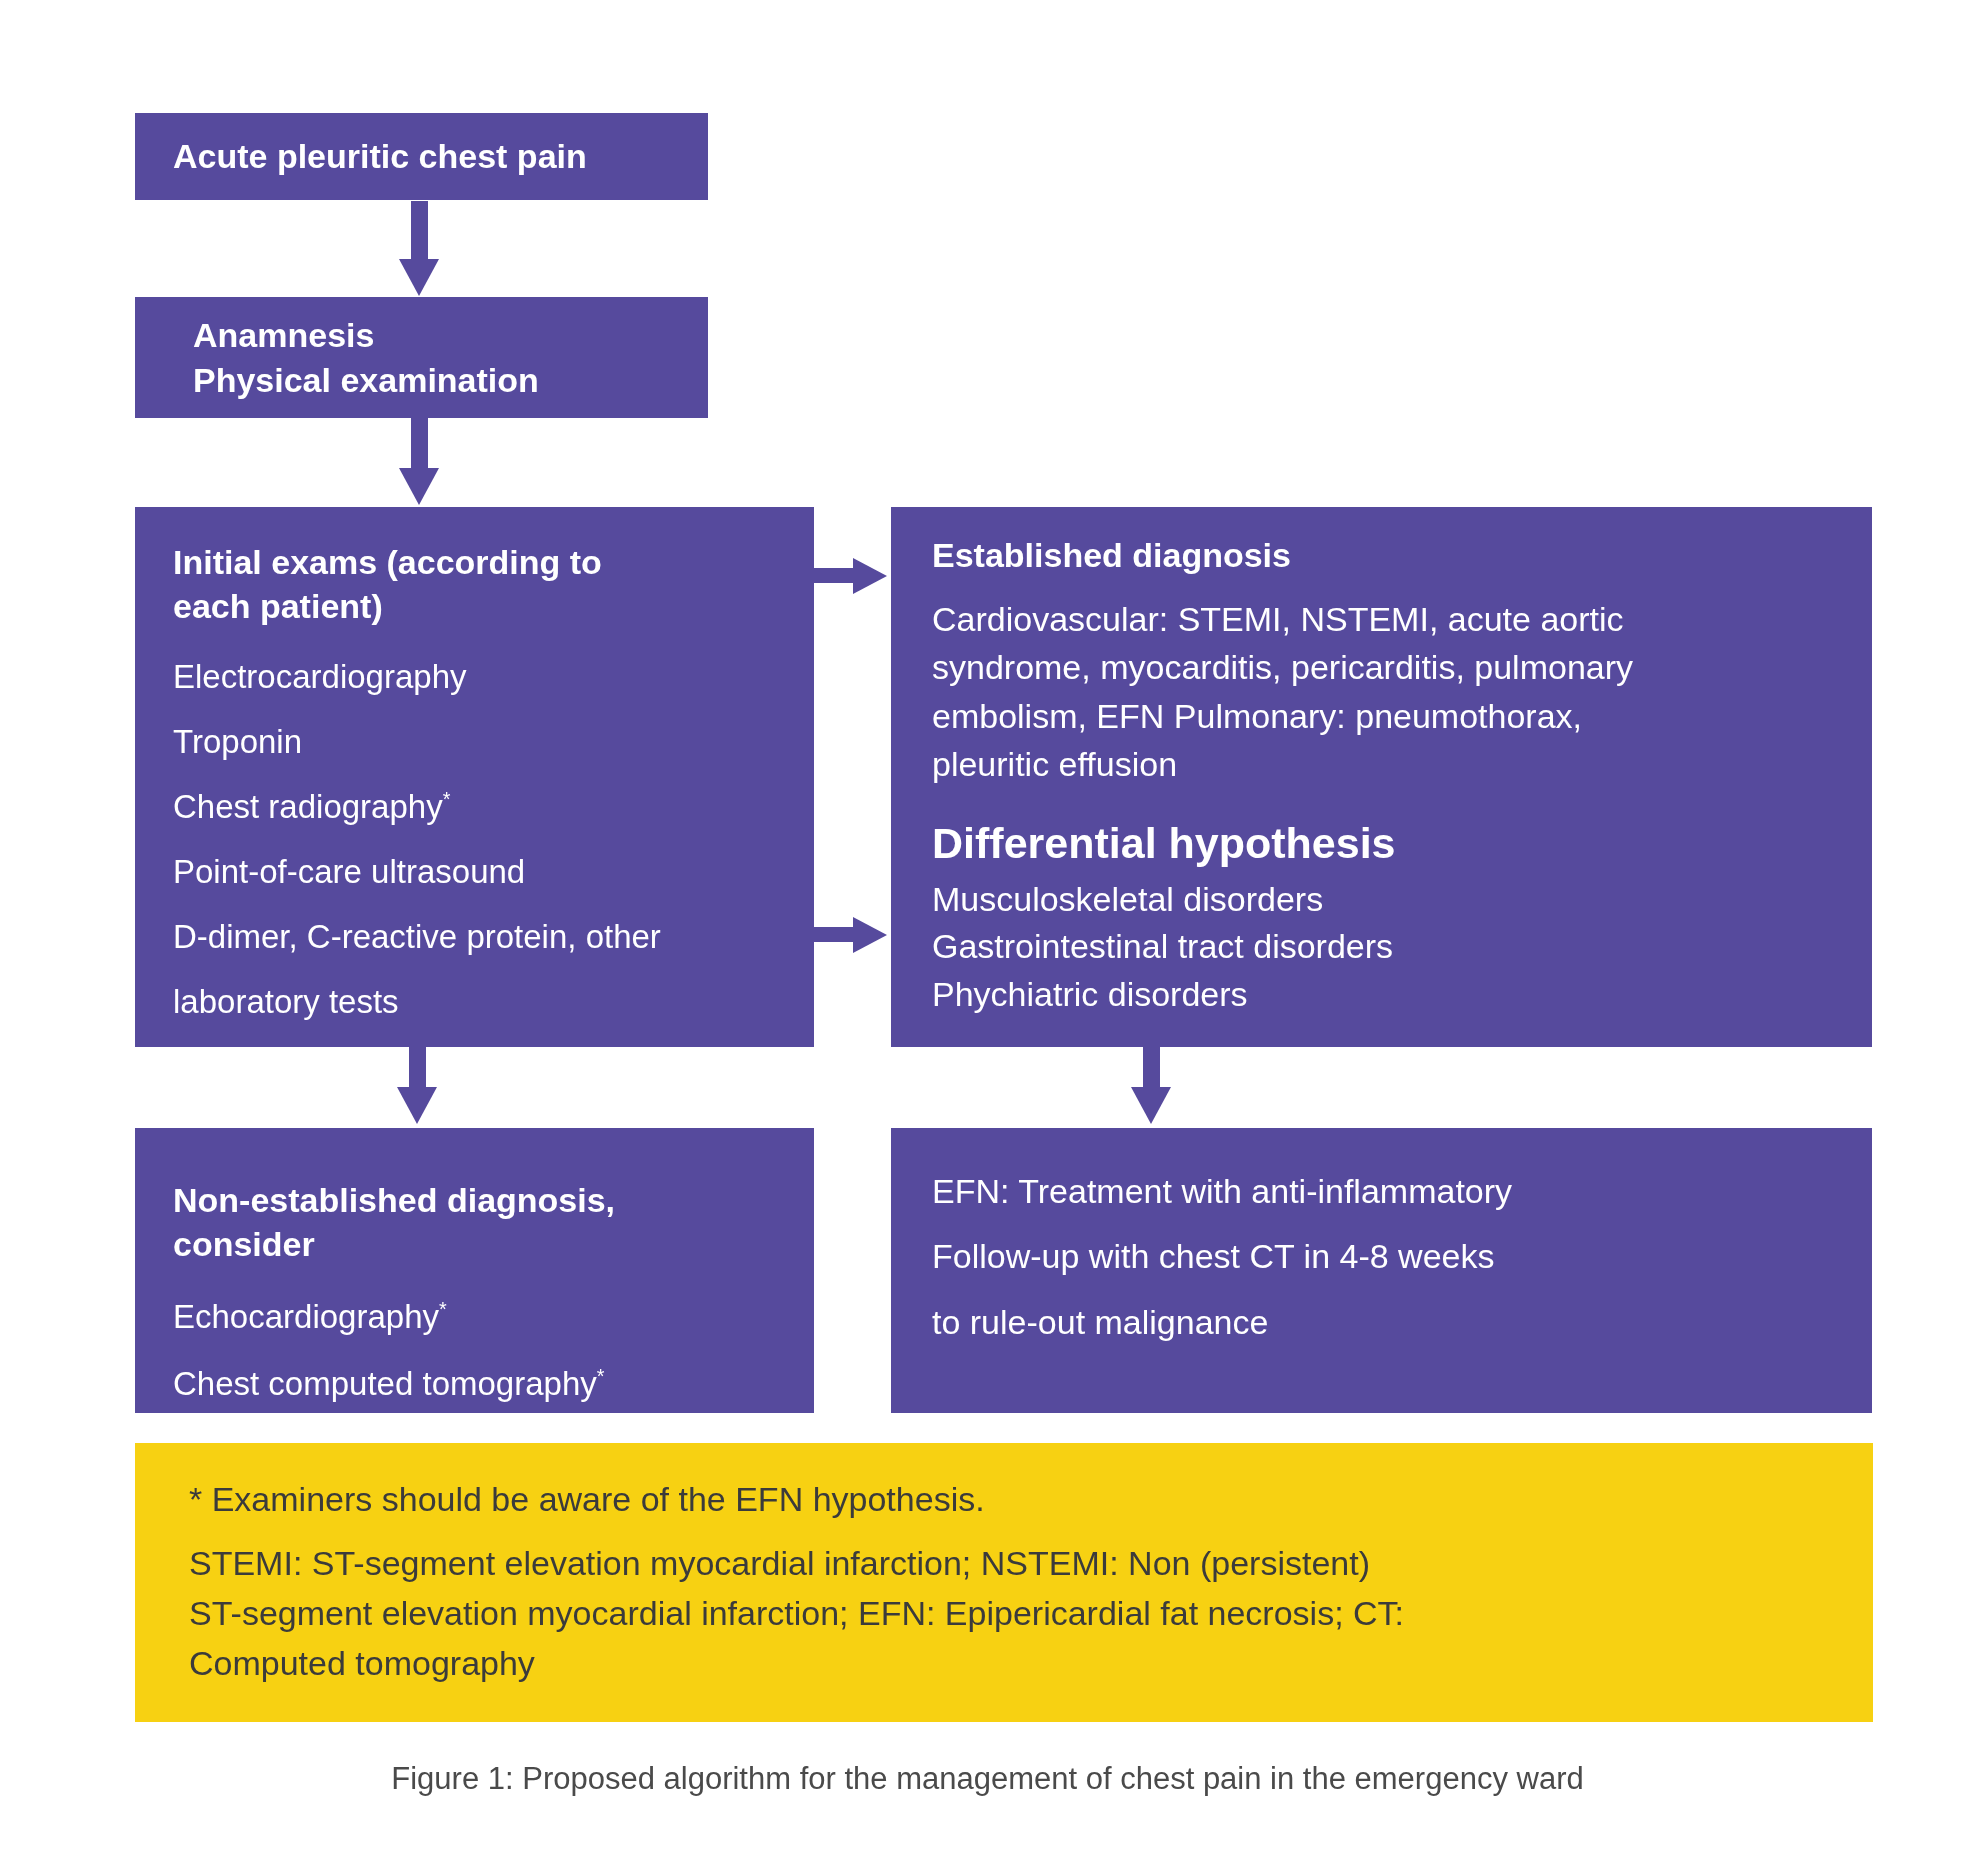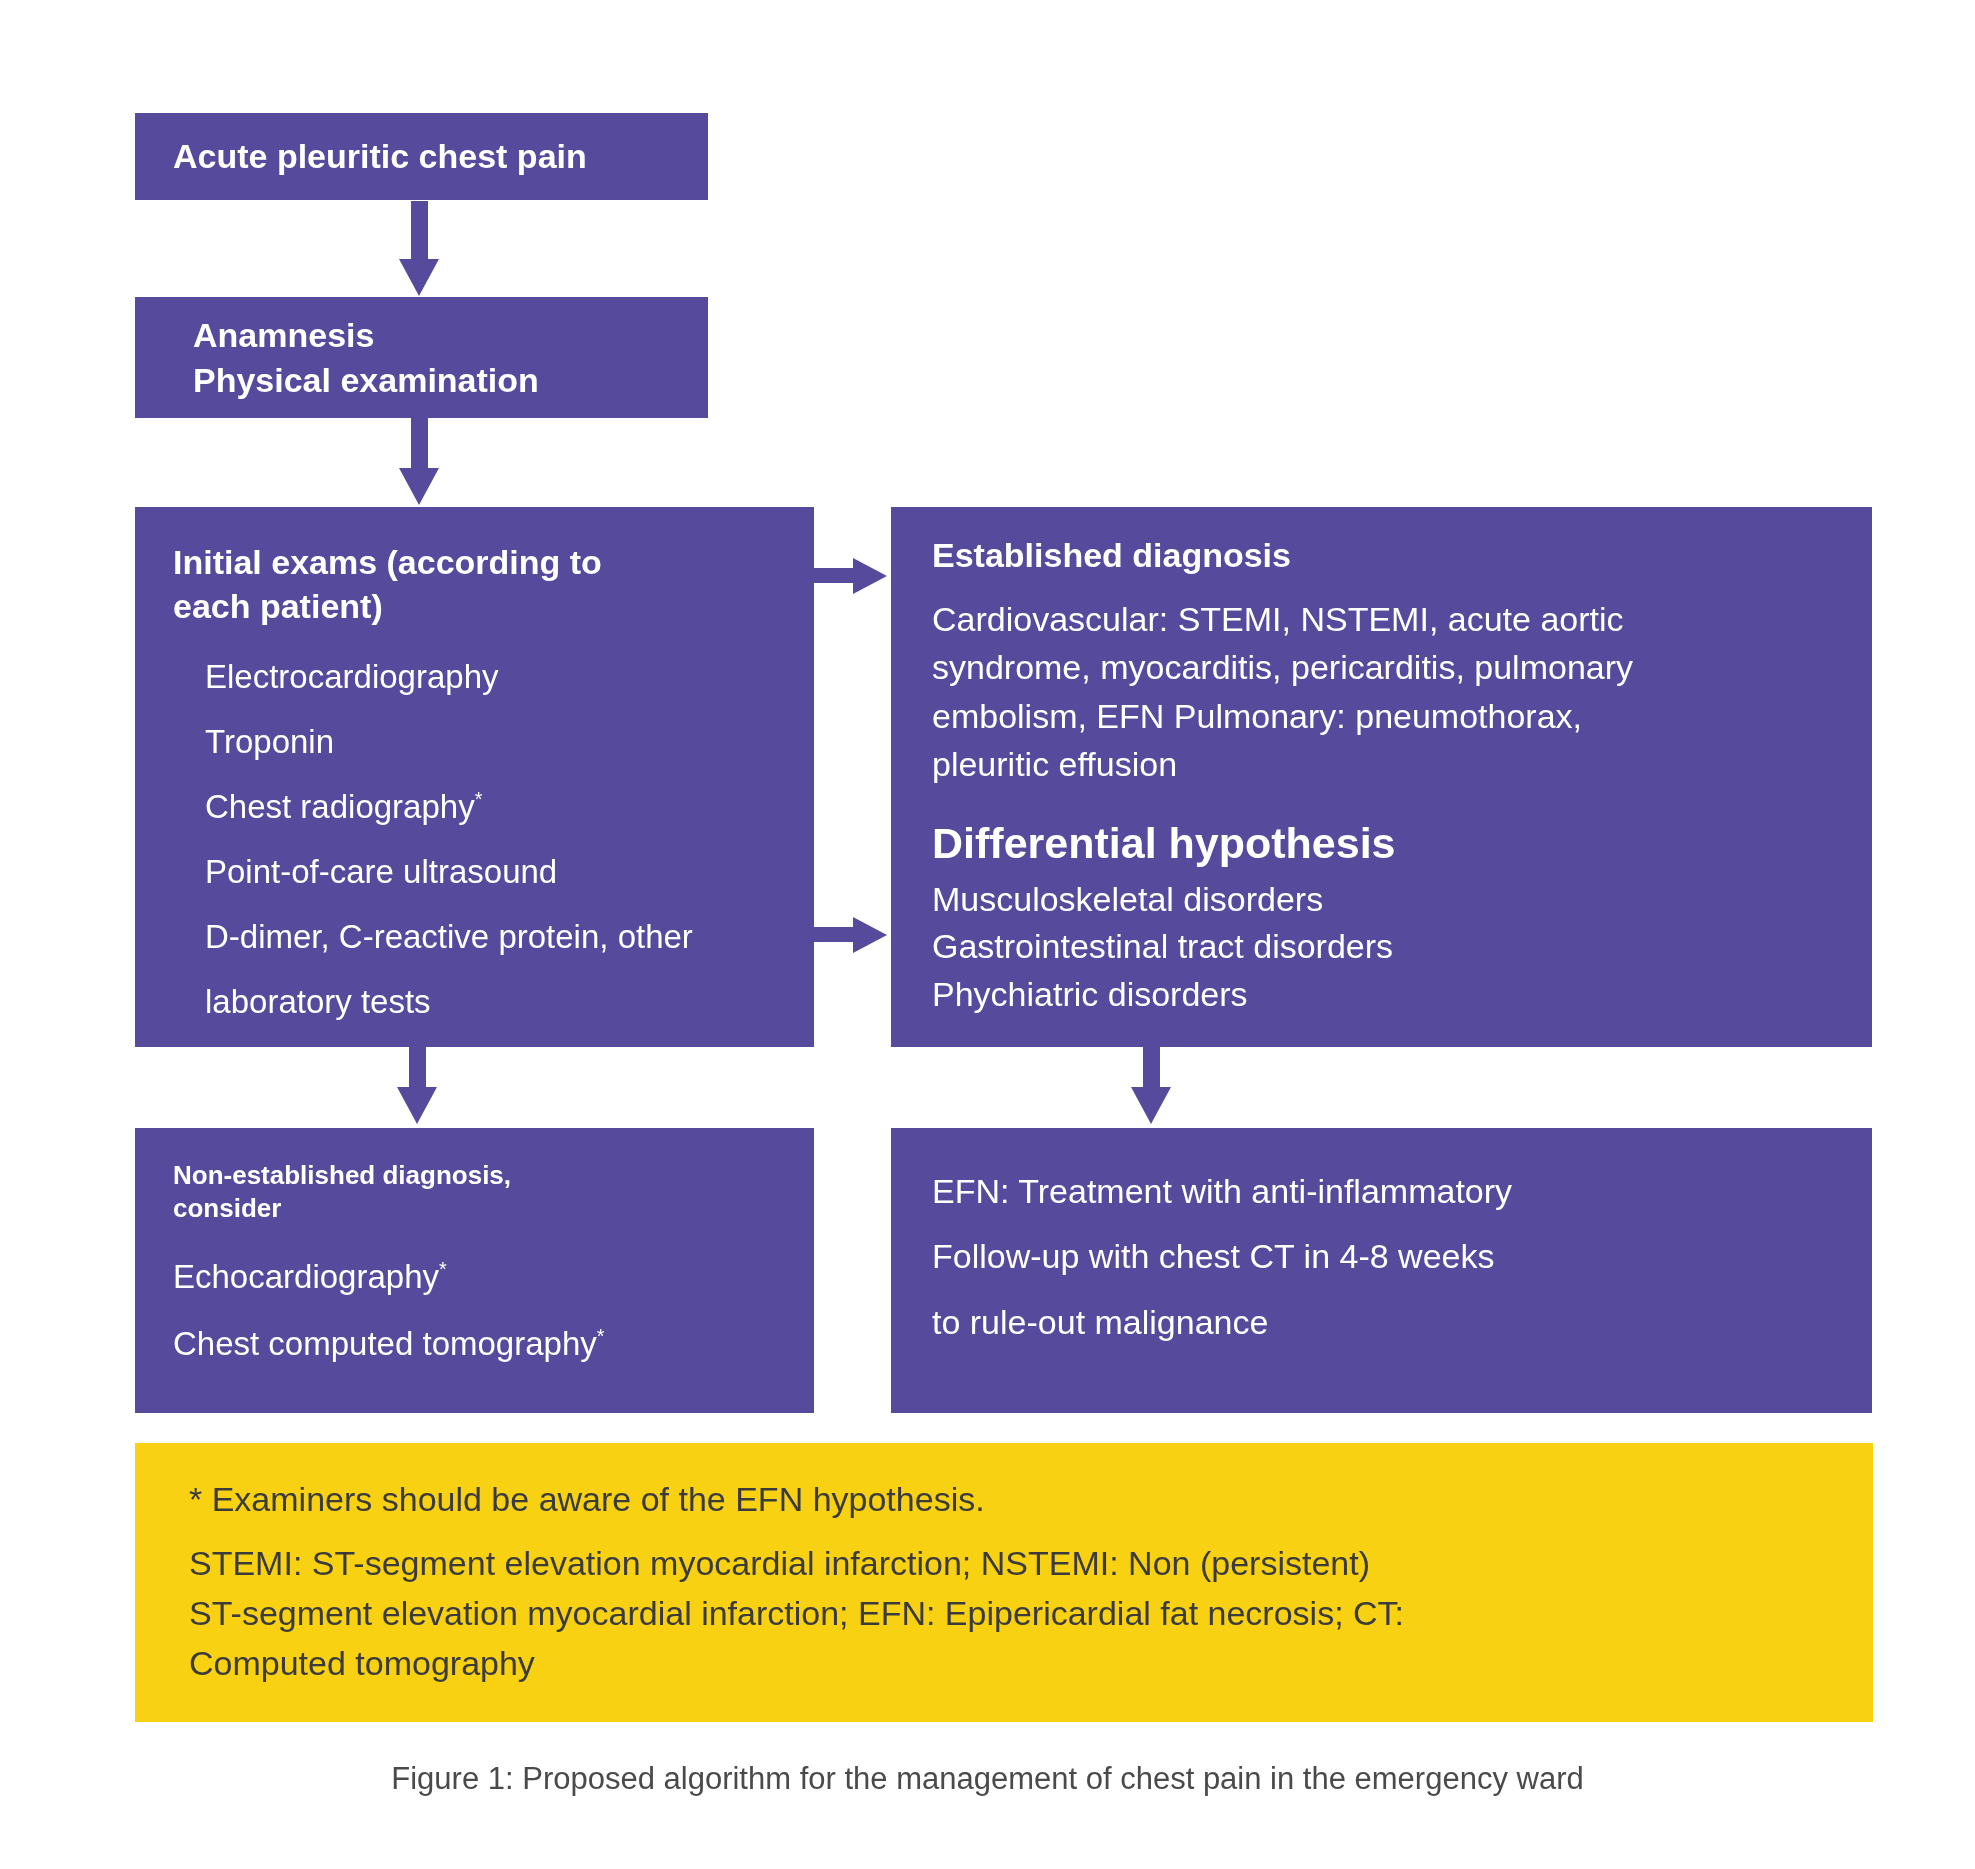--- a/index.html
+++ b/index.html
@@ -39,31 +39,31 @@
   .h-arrow .stem{height:15.3px;background:var(--purple);flex:1;}
   .h-arrow .head{width:0;height:0;border-top:18.4px solid transparent;border-bottom:18.4px solid transparent;border-left:34px solid var(--purple);}
 
   .center-v{display:flex;flex-direction:column;justify-content:center;}
 
   .box-a{left:135px;top:113px;width:573px;height:87px;padding-left:38px;font-size:34px;}
   .box-b{left:135px;top:297px;width:573px;height:121px;padding-left:58px;font-size:34px;line-height:1.3;}
 
   .box-c{left:135px;top:507px;width:679px;height:540px;padding:34px 23px 8px 38px;}
   .box-c .heading{font-size:34px;font-weight:bold;line-height:1.28;}
-  .box-c .item{font-size:33px;line-height:1.0;margin-top:32px;margin-left:32px;}
+  .box-c .item{font-size:33px;line-height:1.0;margin-top:32px;}
   .box-c .item:first-of-type{margin-top:29px;}
 
   .box-d{left:891px;top:507px;width:981px;height:540px;padding:29px 31px 0 41px;}
   .box-d .heading{font-size:34px;font-weight:bold;margin-bottom:20px;}
   .box-d .bodyline{font-size:34px;line-height:1.42;}
   .box-d .subheading{font-size:43px;font-weight:bold;margin-top:31px;margin-bottom:7.7px;}
   .box-d .ditem{font-size:34px;line-height:1.4;}
 
   .box-e{left:135px;top:1128px;width:679px;height:285px;padding:31px 23px 0 38px;}
-  .box-e .heading{font-size:26px;font-weight:bold;line-height:1.28;}
+  .box-e .heading{font-size:34px;font-weight:bold;line-height:1.28;margin-top:20px;}
   .box-e .item{font-size:33px;line-height:1.0;margin-top:34px;}
 
   .box-f{left:891px;top:1128px;width:981px;height:285px;padding:31px 31px 0 41px;}
   .box-f .fline{font-size:34px;line-height:1.92;}
 
   .ybox{left:135px;top:1443px;width:1738px;height:279px;padding:37px 54px 0 54px;}
   .ybox .note{font-size:34px;}
   .ybox .abbrev{margin-top:20px;}
   .ybox .abbrevline{font-size:34px;line-height:1.47;}
 

